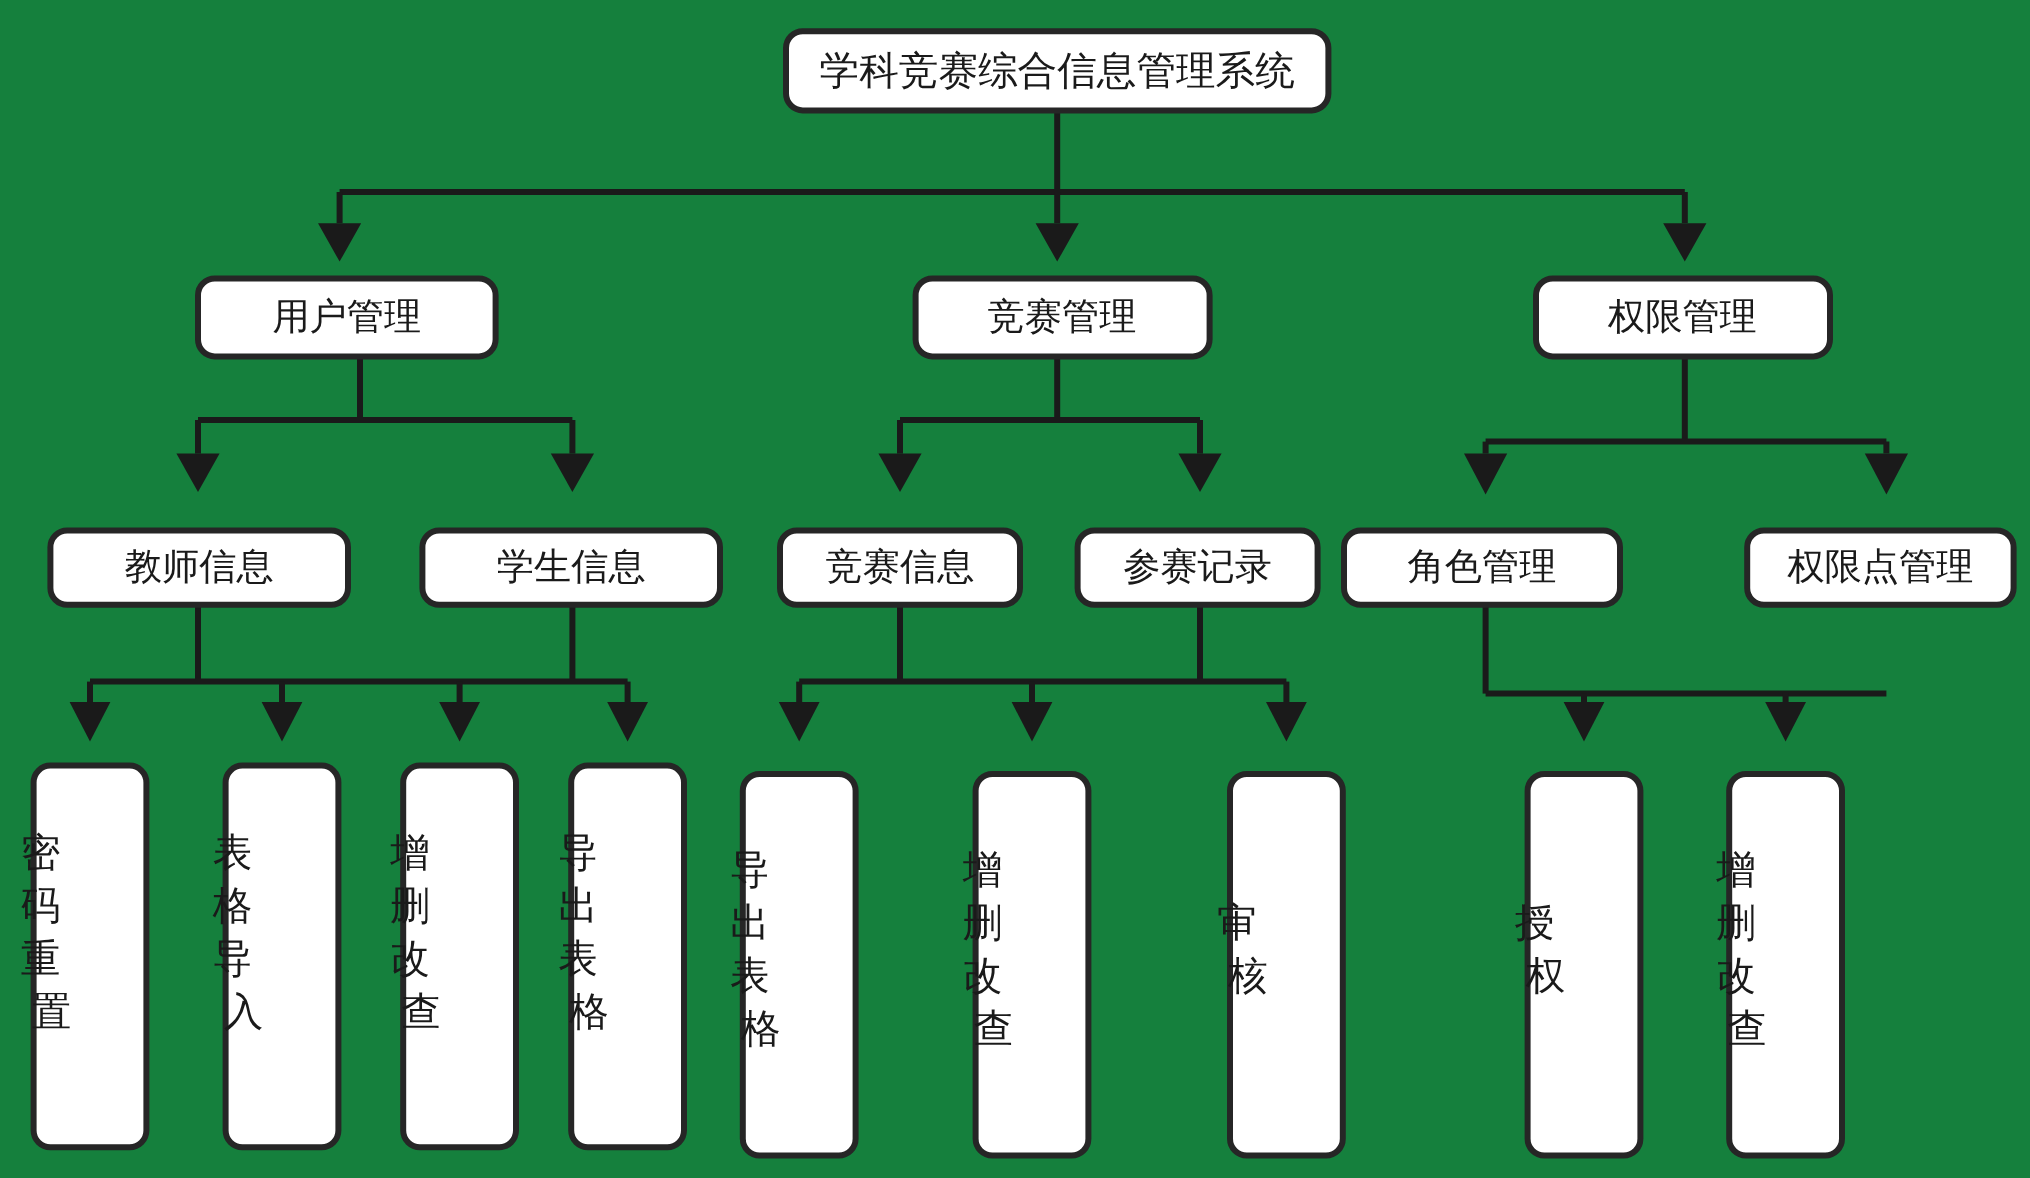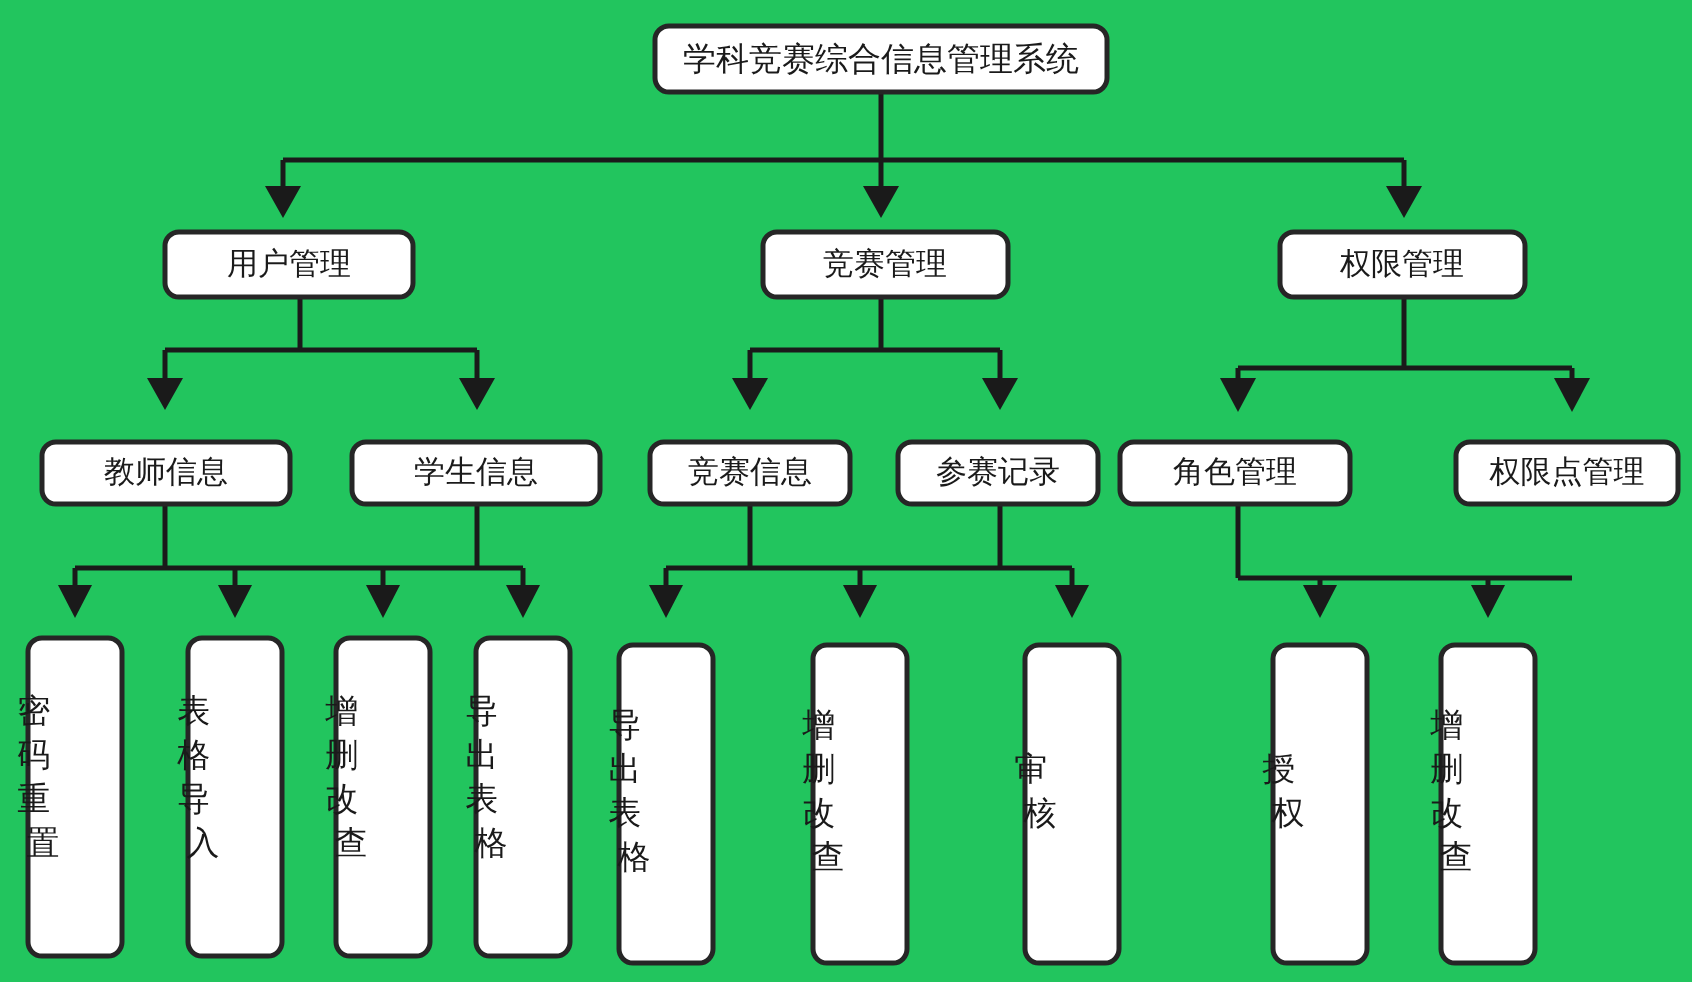--- a/index.html
+++ b/index.html
@@ -1,21 +1,21 @@
 <!DOCTYPE html>
 <html><head>
 <meta charset="utf-8">
 <style>
   html,body{margin:0;padding:0;background:#ffffff;}
   body{
     width:1692px;height:982px;overflow:hidden;
     font-family:"Liberation Sans","DejaVu Sans",sans-serif;
     -webkit-font-smoothing:antialiased;
   }
-  #diagram-root{position:relative;width:1692px;height:982px;background:#22c55e;}
+  #diagram-root{position:relative;width:1692px;height:982px;background:#15803d;}
   svg#diagram-svg{position:absolute;left:0;top:0;width:1692px;height:982px;display:block;}
   .node-box{fill:#ffffff;stroke:#262626;stroke-width:5;}
   .connector{fill:none;stroke:#1a1a1a;stroke-width:5;stroke-linecap:butt;stroke-linejoin:miter;}
   .arrow-head{fill:#1a1a1a;stroke:none;}
   .node-label{
     fill:#1a1a1a;
     font-family:"Liberation Sans","DejaVu Sans",sans-serif;
     font-size:31px;
     text-anchor:middle;
     dominant-baseline:middle;

